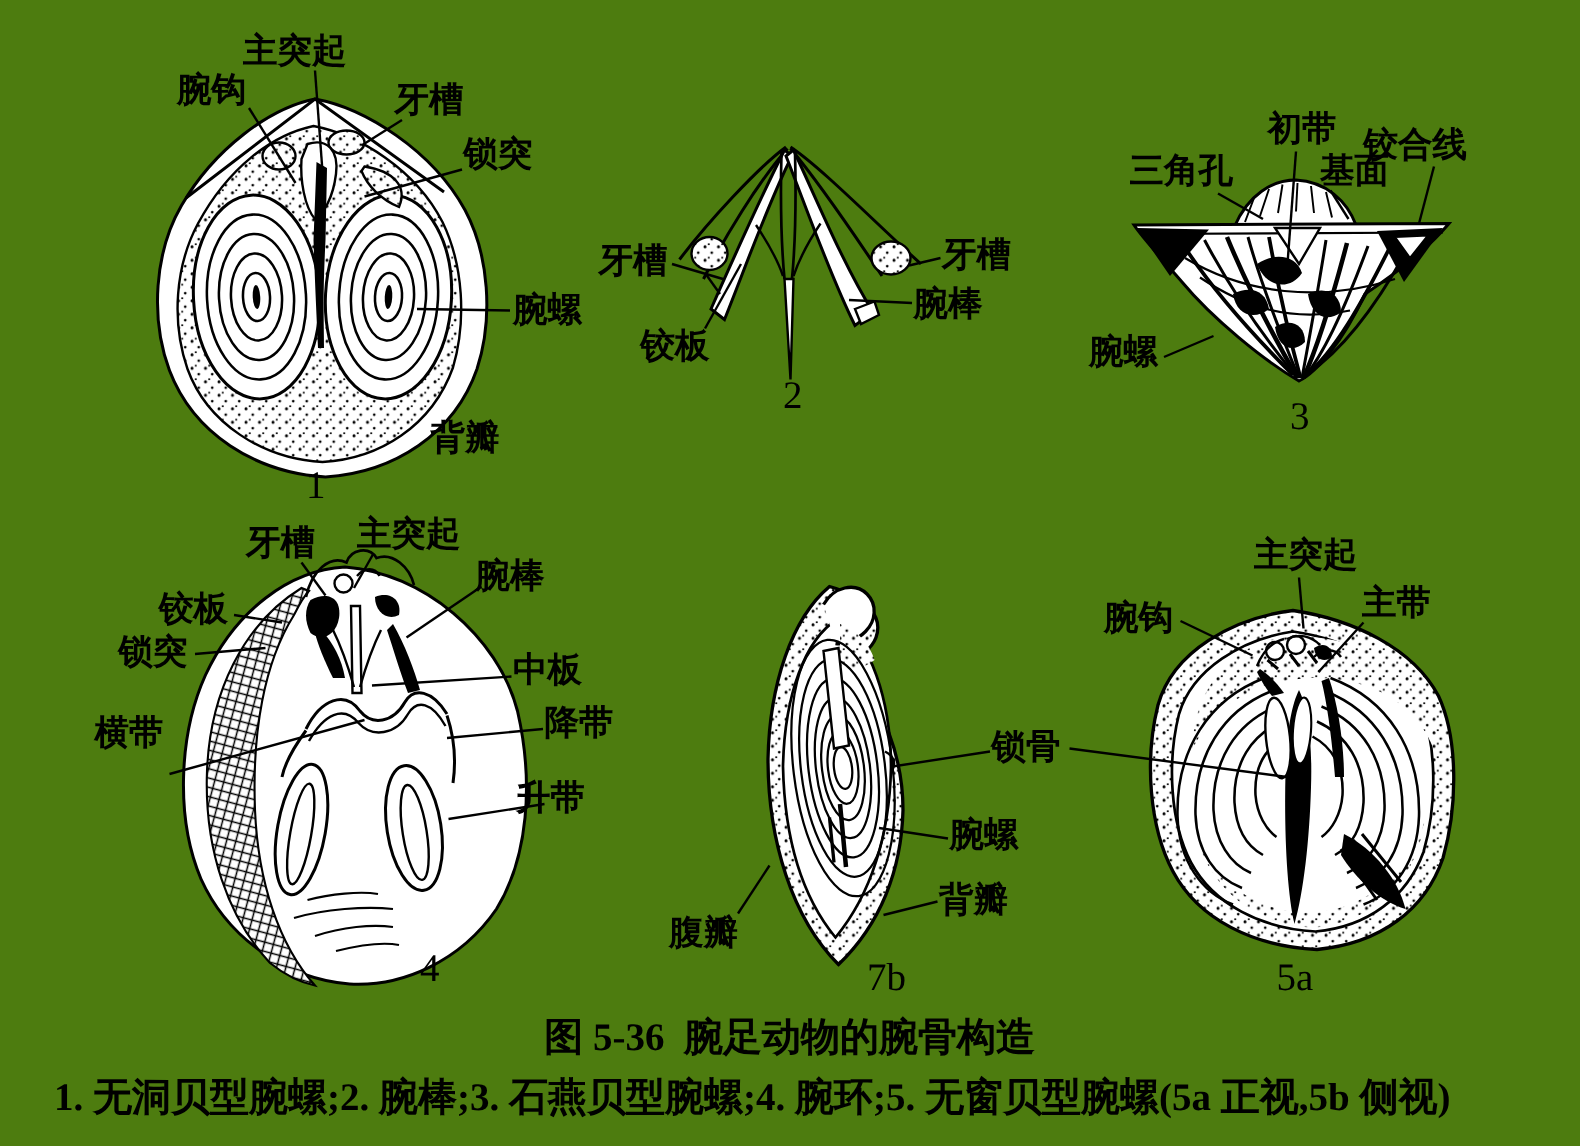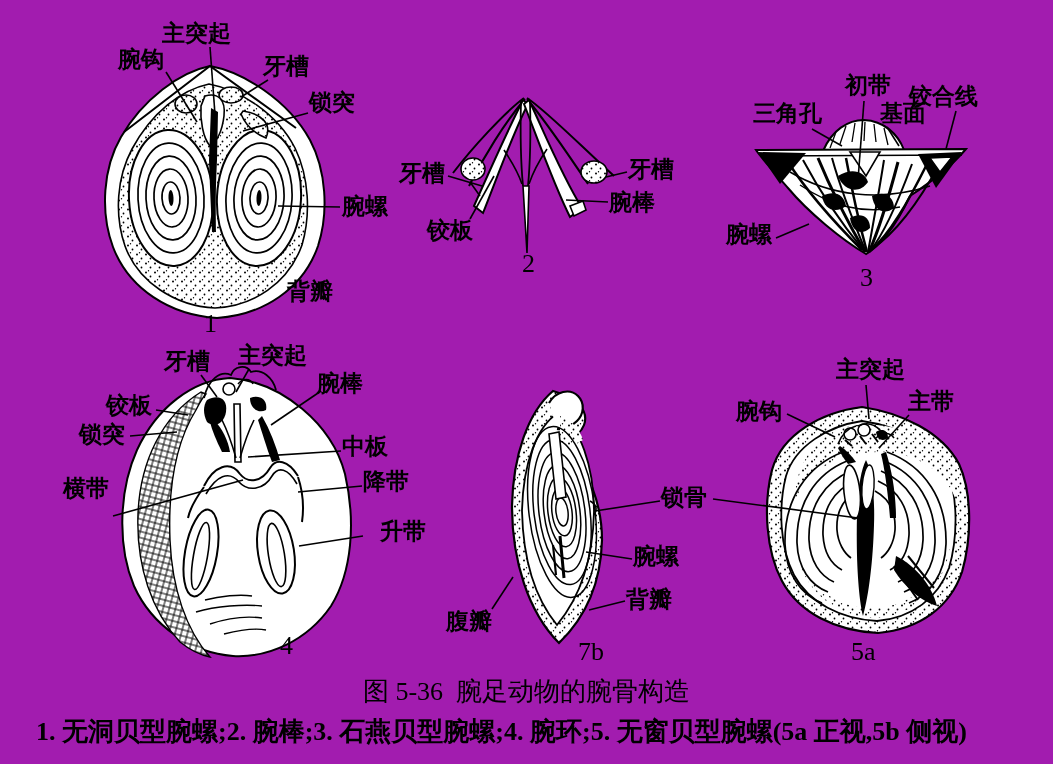--- a/index.html
+++ b/index.html
@@ -1,22 +1,22 @@
 <!DOCTYPE html>
 <html><head>
 <meta charset="utf-8">
 <style>
   html,body{margin:0;padding:0;background:#fff;}
-  .stage{position:relative;width:1053px;height:764px;background:#a21caf;overflow:hidden;
+  .stage{position:relative;width:1053px;height:764px;background:#4d7c0f;overflow:hidden;
          font-family:"Liberation Serif","DejaVu Serif",serif;}
   .stage svg{position:absolute;left:0;top:0;}
   .lbl{position:absolute;font-weight:700;font-size:23px;line-height:1.05;color:#000;white-space:pre;}
   .num{position:absolute;font-weight:400;font-size:26px;line-height:1;color:#000;white-space:pre;}
   .caption{position:absolute;left:0;right:0;top:676px;text-align:center;
-           font-size:26px;line-height:1.2;color:#000;white-space:pre;}
+           font-size:26px;line-height:1.2;color:#000;white-space:pre;font-weight:bold;}
   .legend{position:absolute;left:36px;top:716px;font-size:26px;line-height:1.2;color:#000;white-space:pre;font-weight:bold;}
 </style>
 </head>
 <body>
 
 <div class="stage">
 
 <svg width="1053" height="764" viewBox="0 0 1053 764">
   <defs>
     <pattern id="stip" width="9" height="9" patternUnits="userSpaceOnUse">
@@ -241,21 +241,21 @@
 <div class="num" style="left:860px;top:265px">3</div>
 
 <div class="lbl" style="left:164px;top:350px">牙槽</div>
 <div class="lbl" style="left:238px;top:344px">主突起</div>
 <div class="lbl" style="left:317px;top:372px">腕棒</div>
 <div class="lbl" style="left:106px;top:394px">铰板</div>
 <div class="lbl" style="left:79px;top:423px">锁突</div>
 <div class="lbl" style="left:342px;top:435px">中板</div>
 <div class="lbl" style="left:363px;top:470px">降带</div>
 <div class="lbl" style="left:63px;top:477px">横带</div>
-<div class="lbl" style="left:380px;top:520px">升带</div>
+<div class="lbl" style="left:344px;top:520px">升带</div>
 <div class="num" style="left:280px;top:633px">4</div>
 
 <div class="lbl" style="left:446px;top:610px">腹瓣</div>
 <div class="lbl" style="left:633px;top:545px">腕螺</div>
 <div class="lbl" style="left:626px;top:588px">背瓣</div>
 <div class="num" style="left:578px;top:639px">7b</div>
 
 <div class="lbl" style="left:661px;top:486px">锁骨</div>
 
 <div class="lbl" style="left:836px;top:358px">主突起</div>

